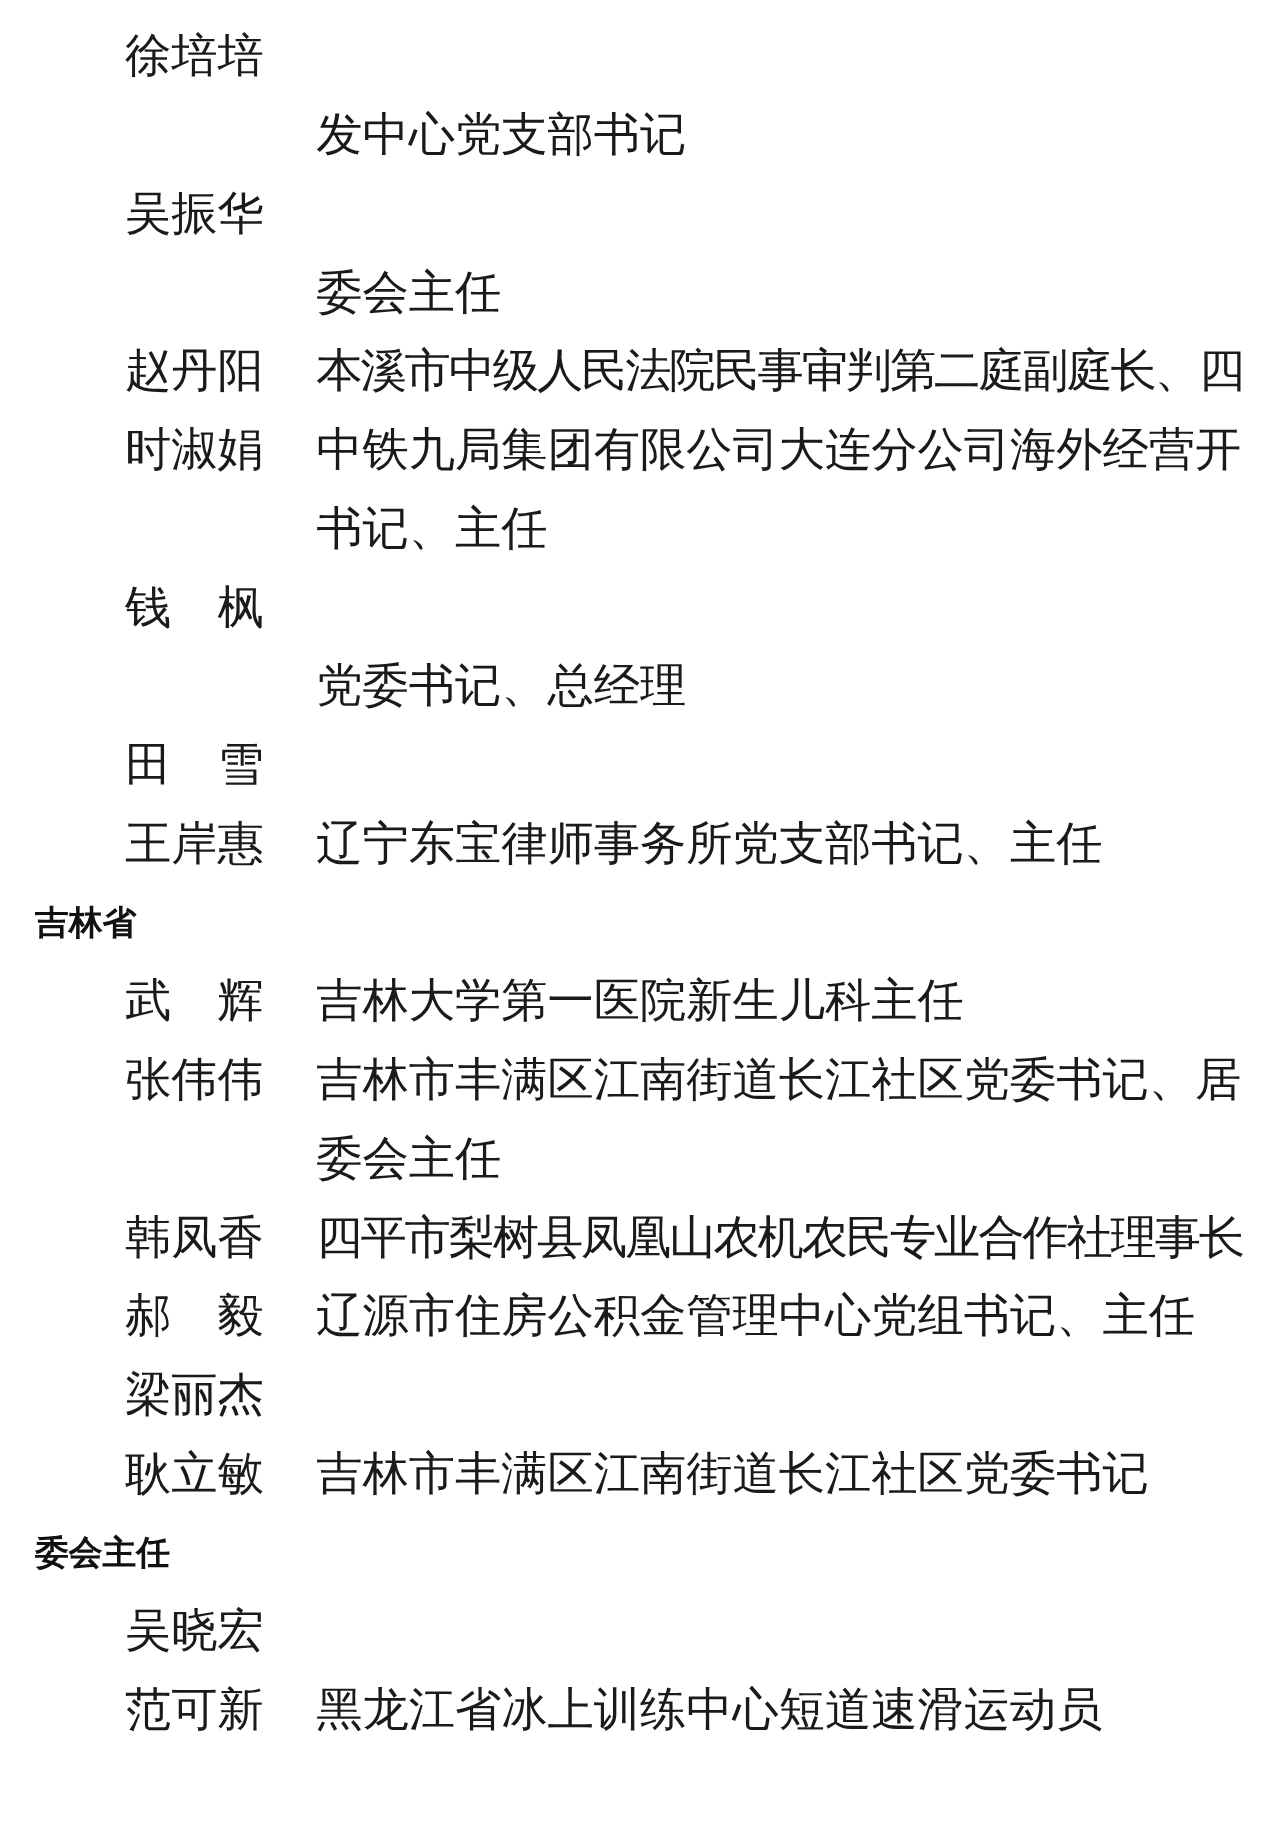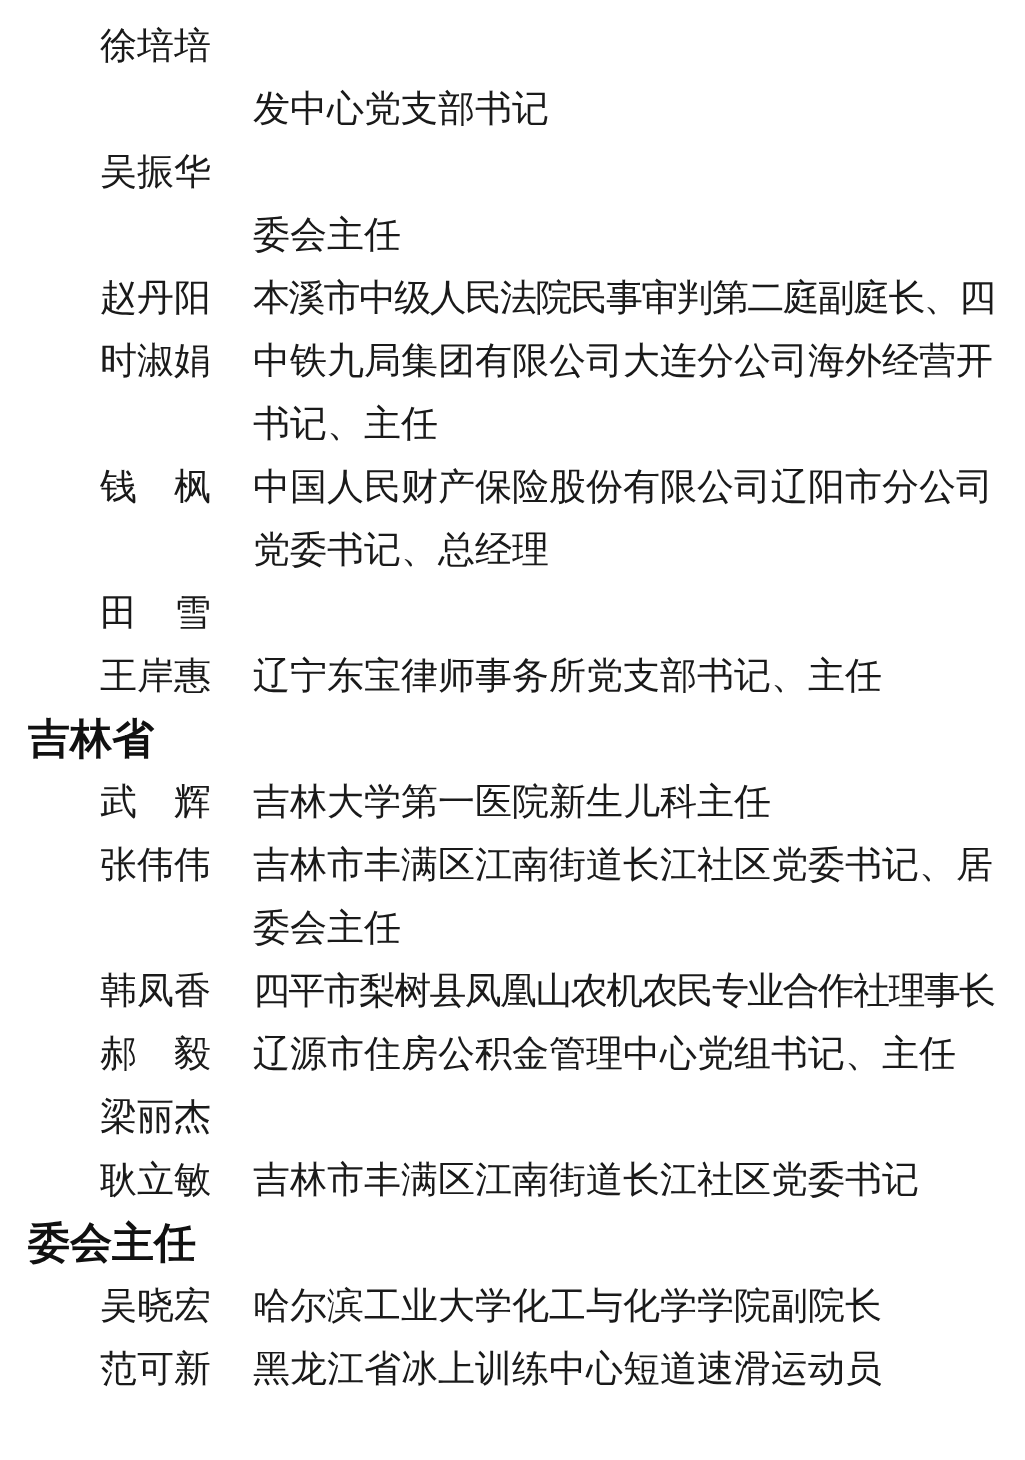--- a/index.html
+++ b/index.html
@@ -24,21 +24,21 @@
     height: 63px;
     line-height: 63px;
     white-space: nowrap;
     padding-left: 253px;
     box-sizing: border-box;
   }
   .row.header-row {
     padding-left: 28px;
     font-family: "Liberation Sans", "DejaVu Sans", sans-serif;
     font-weight: bold;
-    font-size: 42px;
+    font-size: 27px;
     color: #111111;
   }
   .name {
     position: absolute;
     left: 100px;
     top: 0;
     width: 111px;
     height: 63px;
     display: inline-flex;
     justify-content: space-between;
@@ -78,21 +78,21 @@
         </span><span class="title-line compress">本溪市中级人民法院民事审判第二庭副庭长、四</span></div>
       <div class="row"><span class="name">
           <span>时</span>
           <span>淑</span>
           <span>娟</span>
         </span><span class="title-line">中铁九局集团有限公司大连分公司海外经营开</span></div>
       <div class="row"><span class="title-line">书记、主任</span></div>
       <div class="row"><span class="name">
           <span>钱</span>
           <span>枫</span>
-        </span><span class="title-line">中国人民财产保险股份有限公司辽阳市分公司</span></div>
+        </span></div>
       <div class="row"><span class="title-line">党委书记、总经理</span></div>
       <div class="row"><span class="name">
           <span>田</span>
           <span>雪</span>
         </span></div>
       <div class="row"><span class="name">
           <span>王</span>
           <span>岸</span>
           <span>惠</span>
         </span><span class="title-line">辽宁东宝律师事务所党支部书记、主任</span></div>
@@ -124,20 +124,20 @@
       <div class="row"><span class="name">
           <span>耿</span>
           <span>立</span>
           <span>敏</span>
         </span><span class="title-line">吉林市丰满区江南街道长江社区党委书记</span></div>
       <div class="row header-row"><span>委会主任</span></div>
       <div class="row"><span class="name">
           <span>吴</span>
           <span>晓</span>
           <span>宏</span>
-        </span><span class="title-line">哈尔滨工业大学化工与化学学院副院长</span></div>
+        </span></div>
       <div class="row"><span class="name">
           <span>范</span>
           <span>可</span>
           <span>新</span>
         </span><span class="title-line">黑龙江省冰上训练中心短道速滑运动员</span></div>
     </div>
 </div>
 
 </body></html>

